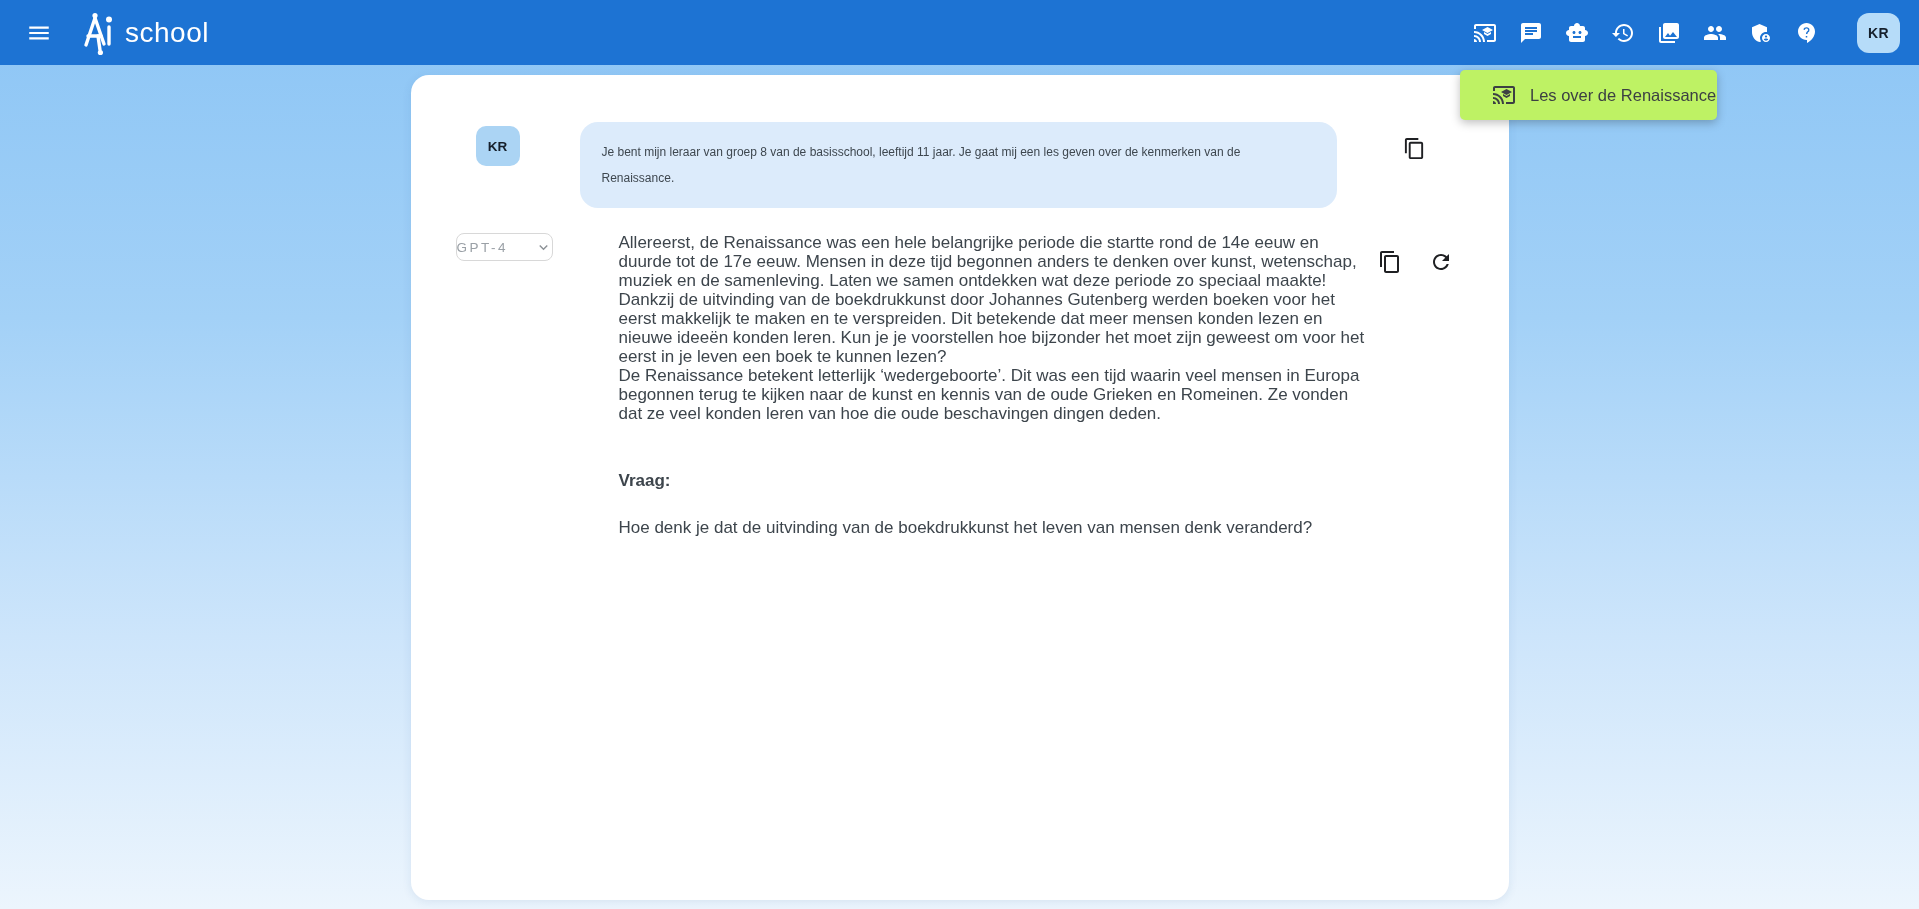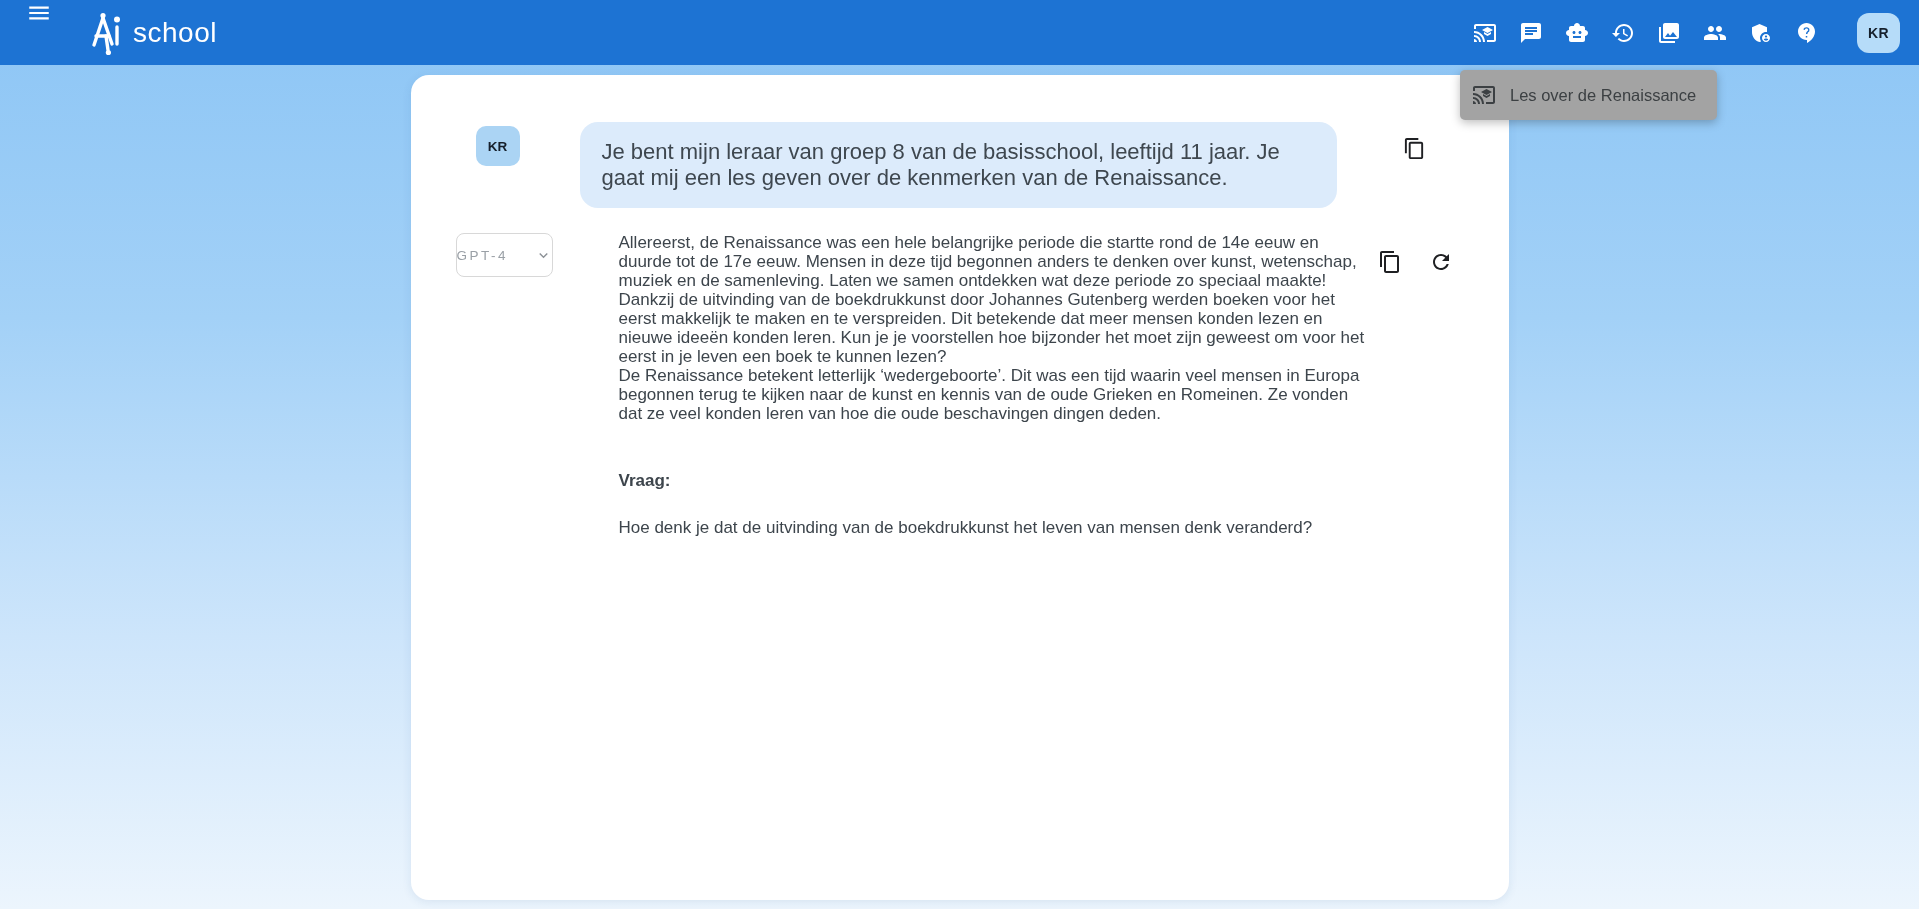--- a/index.html
+++ b/index.html
@@ -5,66 +5,66 @@
   * { margin:0; padding:0; box-sizing:border-box; }
   html,body { width:1919px; height:909px; overflow:hidden; }
   body {
     font-family:"Liberation Sans", sans-serif;
     background:linear-gradient(180deg,#8cc5f5 0%,#a3d1f7 35%,#cde5fb 70%,#ecf5fd 100%);
     color:#3d454c;
   }
   
   .app-header{
     position:relative; height:65px; background:#1d73d3;
-    display:flex; z-index:5;gap:8px;
+    display:flex; align-items:center; z-index:5;
   }
   .hamburger{ background:none;border:none; margin-left:26px; cursor:pointer; display:flex; }
   .logo{ display:flex; align-items:center; margin-left:26px; gap:1px; cursor:pointer; }
   .logo-school{ color:#fff; font-size:28px; font-weight:500; letter-spacing:.5px; }
   .header-right{ margin-left:auto; display:flex; align-items:center; gap:22px; margin-right:19px; }
   .hicon{ background:none;border:none; cursor:pointer; display:flex; align-items:center; justify-content:center; width:24px; height:24px; }
   .hicon svg{ width:24px; height:24px; fill:#fff; }
   .header-avatar{
     width:43px; height:40px; margin-left:16px; border-radius:12px; border:none; cursor:pointer;
     background:#b6dcf9; color:#16202c; font-weight:bold; font-size:14px; letter-spacing:.5px;
     display:flex; align-items:center; justify-content:center; font-family:"Liberation Sans",sans-serif;
   }
   
   .cast-menu{
     position:absolute; top:70px; right:202px; width:257px; height:50px;
-    background:#a3a3a3; border-radius:5px; box-shadow:0 3px 10px rgba(0,0,0,.25);
-    display:flex; align-items:center; padding-left:12px; z-index:10; cursor:pointer;
+    background:#bef264; border-radius:5px; box-shadow:0 3px 10px rgba(0,0,0,.25);
+    display:flex; align-items:center; padding-left:32px; z-index:10; cursor:pointer;
   }
   .cast-menu svg{ width:24px; height:24px; fill:#3c4043; flex:none; }
   .cast-menu-label{ margin-left:14px; font-size:16.5px; color:#3c4043; white-space:nowrap; }
   
   .chat-card{
     position:relative; width:1098px; height:825px; margin:10px auto 0;
     background:#fff; border-radius:18px; box-shadow:0 2px 10px rgba(30,80,140,.10);
     display:flex; flex-direction:column;
   }
   
   .user-row{ display:flex; align-items:flex-start; margin-top:47px; padding-left:65px; }
   .chat-avatar{
     width:44px; height:40px; border-radius:10px; background:#abd4f4; color:#16202c;
     font-weight:bold; font-size:13.5px; display:flex; align-items:center; justify-content:center;
     margin-top:4px; flex:none;
   }
   .user-bubble{
     margin-left:60px; width:757px; background:#dcebfb; border-radius:18px;
-    padding:17px 22px; font-size:22px; line-height:26px; color:#3e474f;
+    padding:17px 22px; font-size:12px; line-height:26px; color:#3e474f;
   }
   .icon-btn{ background:none; border:none; cursor:pointer; display:flex; padding:0; }
   .icon-btn svg{ fill:#1f2023; }
   .user-copy{ margin-left:auto; margin-right:83px; margin-top:15px; }
   .user-copy svg{ width:23px; height:23px; }
   
   .ai-row{ display:flex; align-items:flex-start; margin-top:25px; padding-left:45px; }
   .model-chip{
-    width:97px; height:44px; border:1.5px solid #d8d8d8; border-radius:8px; background:#fff;
+    width:97px; height:28px; border:1.5px solid #d8d8d8; border-radius:8px; background:#fff;
     display:flex; align-items:center; justify-content:space-between; gap:7px; cursor:pointer; flex:none;
   }
   .model-chip-label{ font-size:13.5px; font-weight:500; color:#9aa0a6; letter-spacing:2.5px; }
   .model-chip svg{ width:17px; height:17px; fill:#8d9297; }
   .ai-content{ margin-left:66px; width:746px; font-size:17px; line-height:19px; color:#3d454c; }
   .ai-content p{ margin:0; }
   .ai-heading{ font-size:21px; font-weight:bold; color:#2f353a; margin:27px 0 20px; letter-spacing:.2px; }
   .q-label{ font-weight:bold; margin-top:48px !important; }
   .q-text{ margin-top:28px !important; }
   .ai-actions{ margin-left:auto; margin-right:56px; margin-top:17px; display:flex; gap:27px; }

